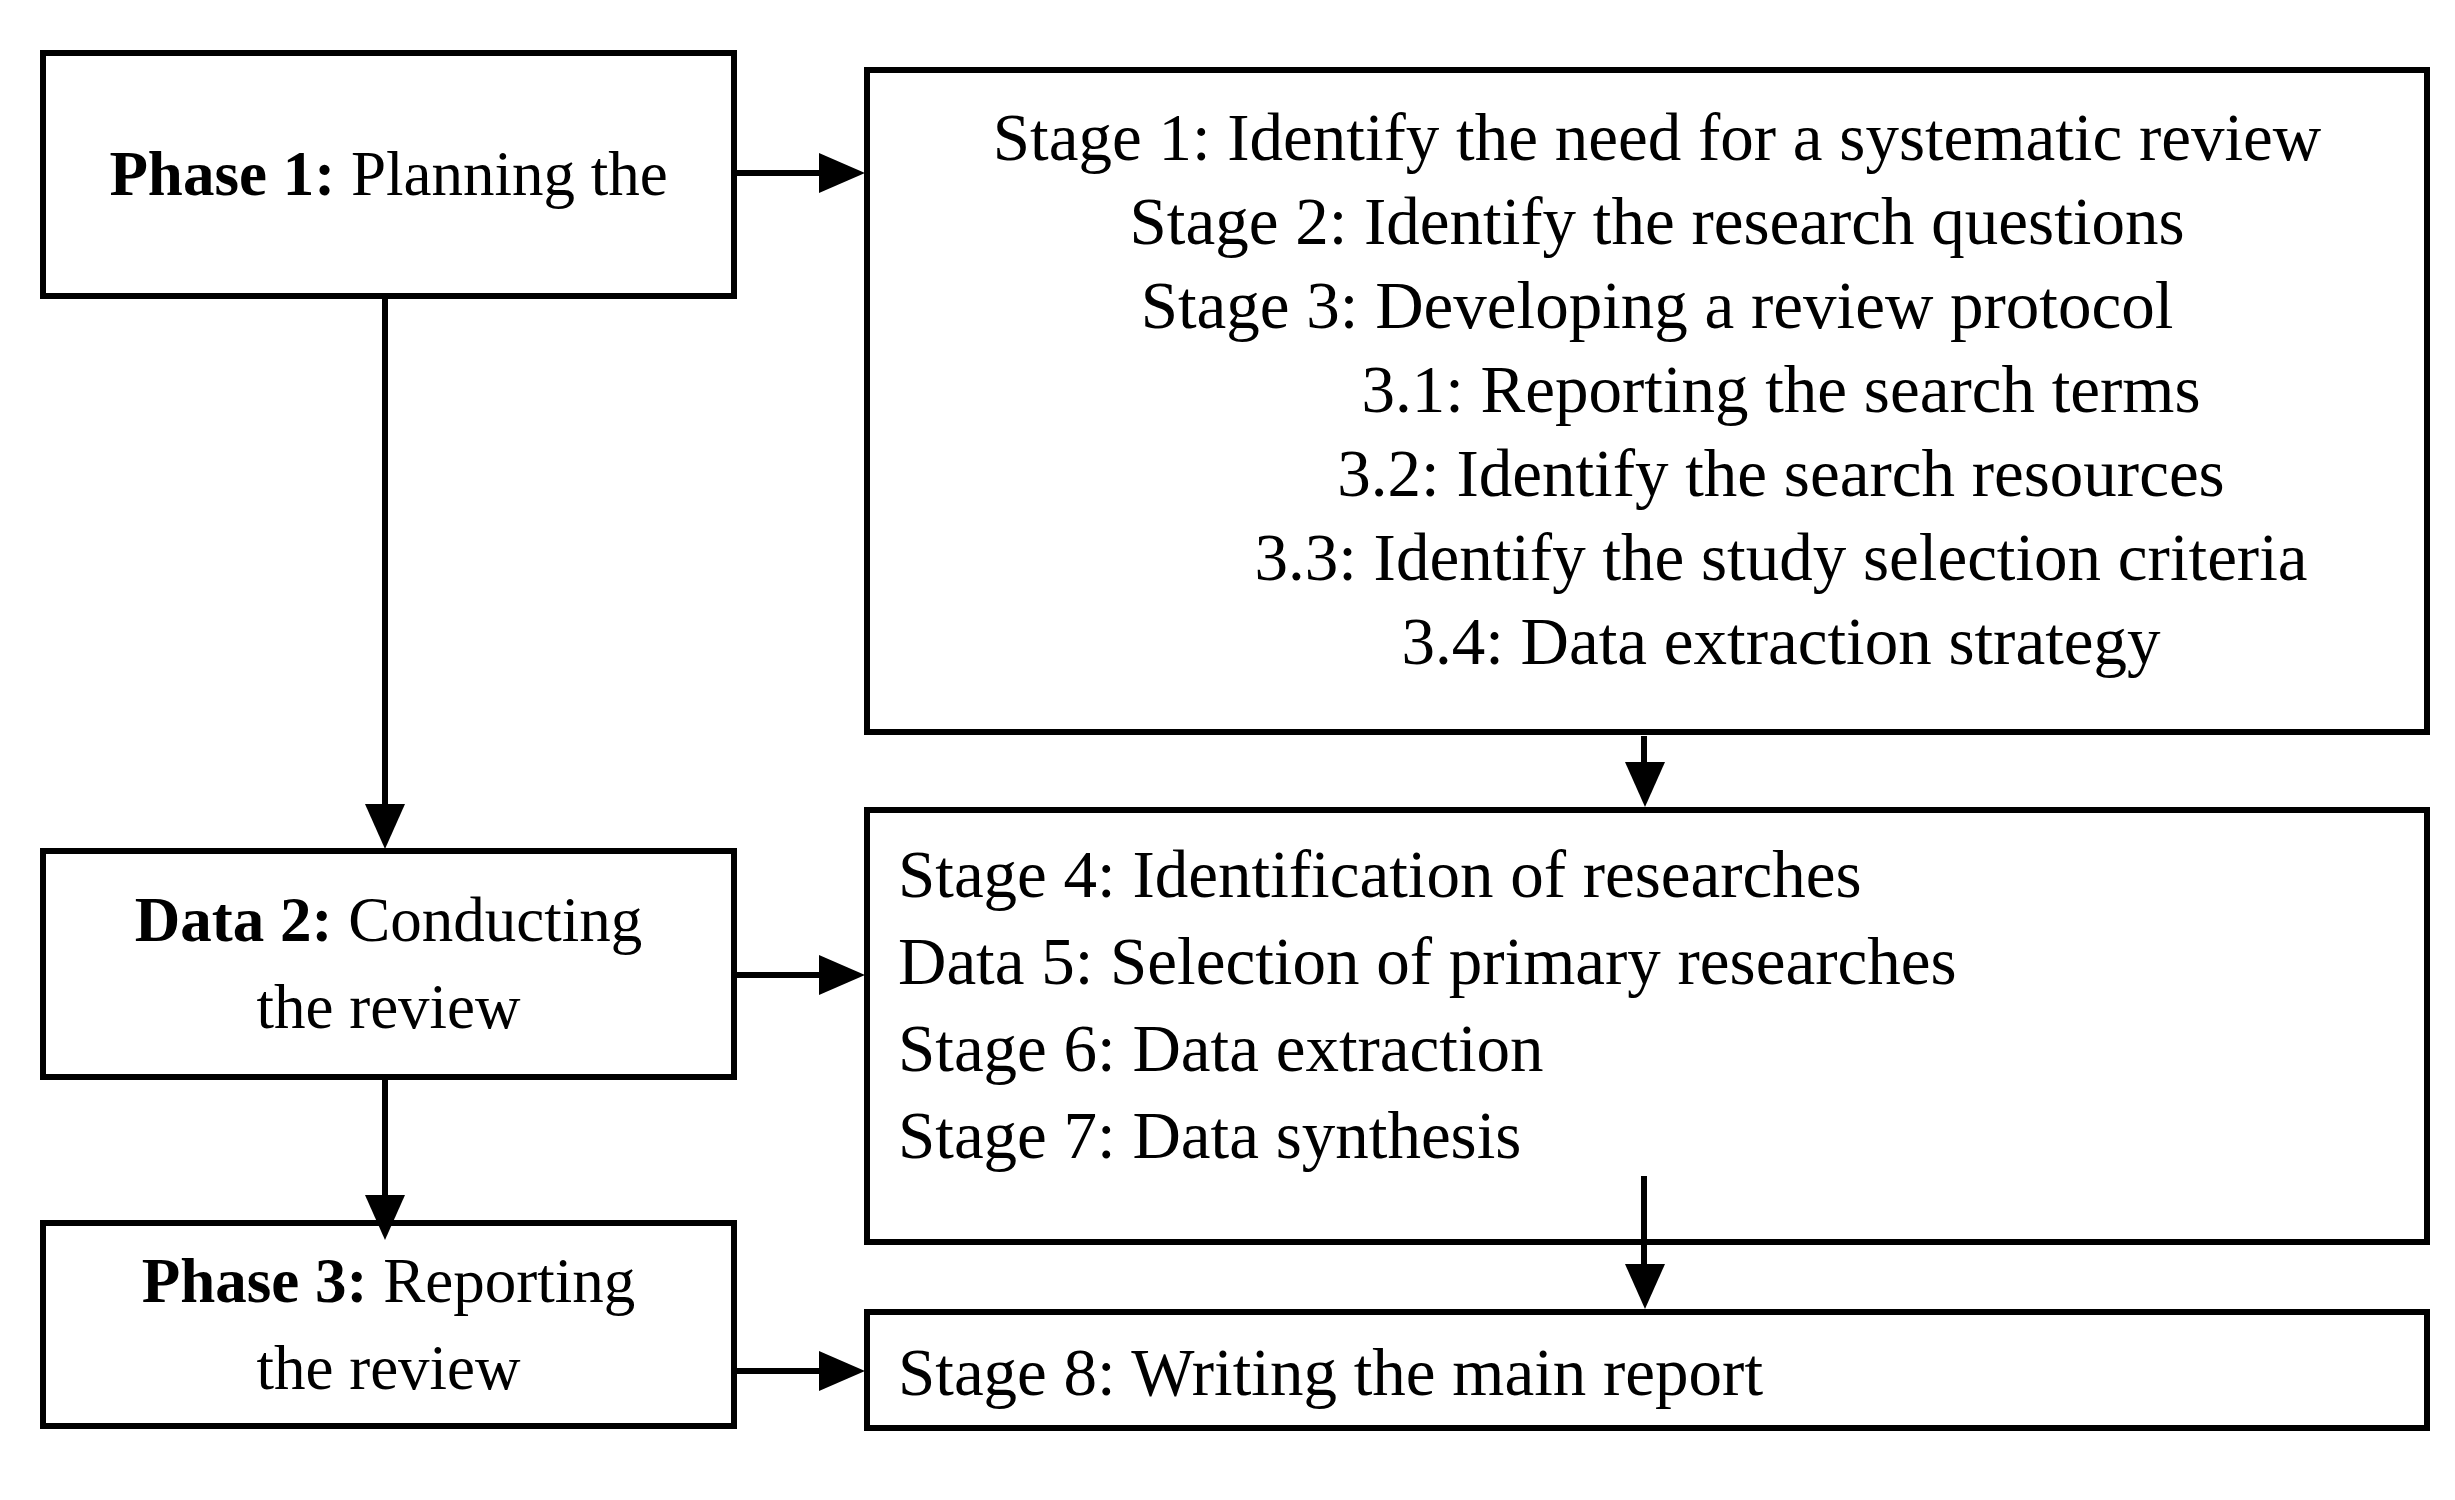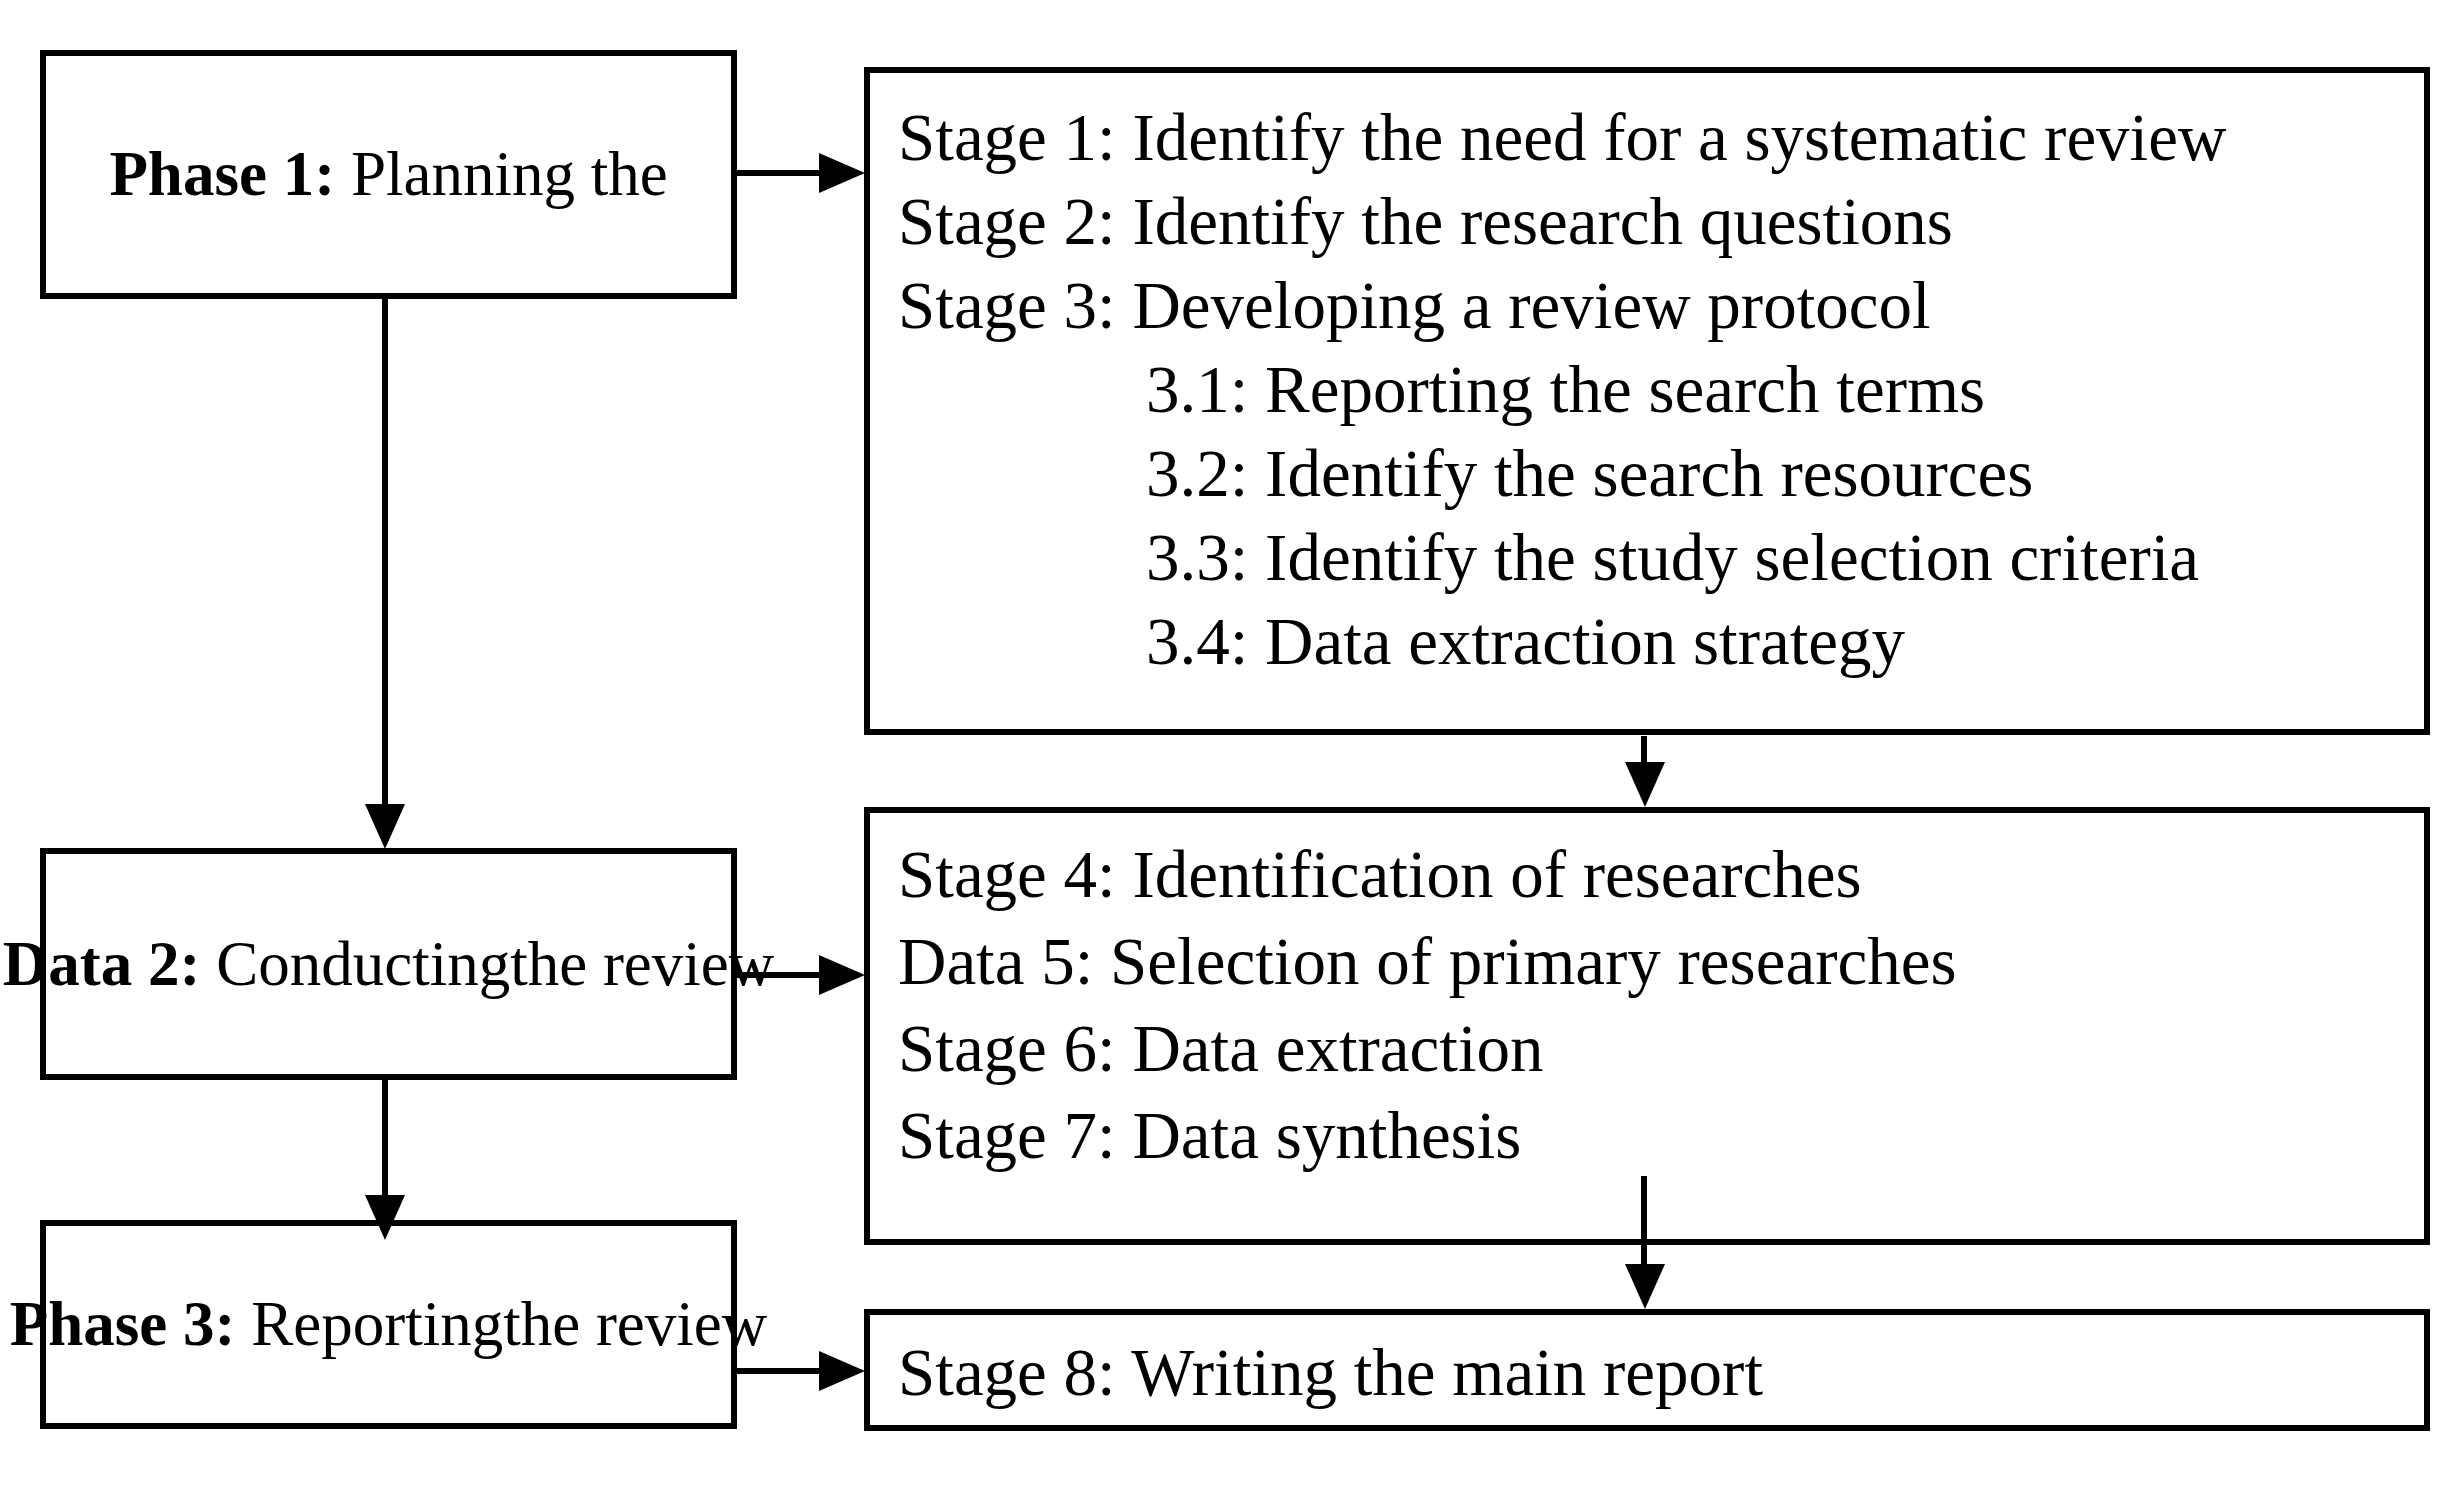--- a/index.html
+++ b/index.html
@@ -8,34 +8,34 @@
     background: #ffffff;
     font-family: "Liberation Serif", "DejaVu Serif", serif;
     color: #000000;
   }
   #canvas { position: relative; width: 2455px; height: 1501px; background: #ffffff; overflow: hidden; }
 
   .box { position: absolute; box-sizing: border-box; border: 6px solid #000000; background: #ffffff; }
 
   
   .phase-box {
-    display: flex; flex-direction: row; justify-content: center; align-items: center;
+    display: flex; flex-direction: column; justify-content: center; align-items: center;
     font-size: 63px; line-height: 87px; text-align: center;
   }
   .phase-box .pline { white-space: nowrap; }
   .phase-box .pbold { font-weight: bold; }
   #phase1 { left: 40px;  top: 50px;   width: 697px;  height: 249px; }
   #phase2 { left: 40px;  top: 848px;  width: 697px;  height: 232px; }
   #phase3 { left: 40px;  top: 1220px; width: 697px;  height: 209px; }
 
   
   .stage-box { font-size: 67px; }
   .stage-box .line { white-space: nowrap; }
   .stage-box .sub { padding-left: 248px; }
-  #group1 { left: 864px; top: 67px;   width: 1566px; height: 668px; padding: 22px 8px 0 28px; line-height: 84px; }
+  #group1 { left: 864px; top: 67px;   width: 1566px; height: 668px; padding: 22px 8px 0 28px; line-height: 84px; text-align: center; }
   #group2 { left: 864px; top: 807px;  width: 1566px; height: 438px; padding: 18px 8px 0 28px; line-height: 87px; }
   #group3 { left: 864px; top: 1309px; width: 1566px; height: 122px; display: flex; align-items: center; padding: 4px 8px 0 28px; }
 
   
   .shaft { position: absolute; background: #000000; }
   .head  { position: absolute; width: 0; height: 0; }
   .head-right { border-top: 20px solid transparent; border-bottom: 20px solid transparent; border-left: 46px solid #000000; }
   .head-down  { border-left: 20px solid transparent; border-right: 20px solid transparent; border-top: 45px solid #000000; }
 
   

